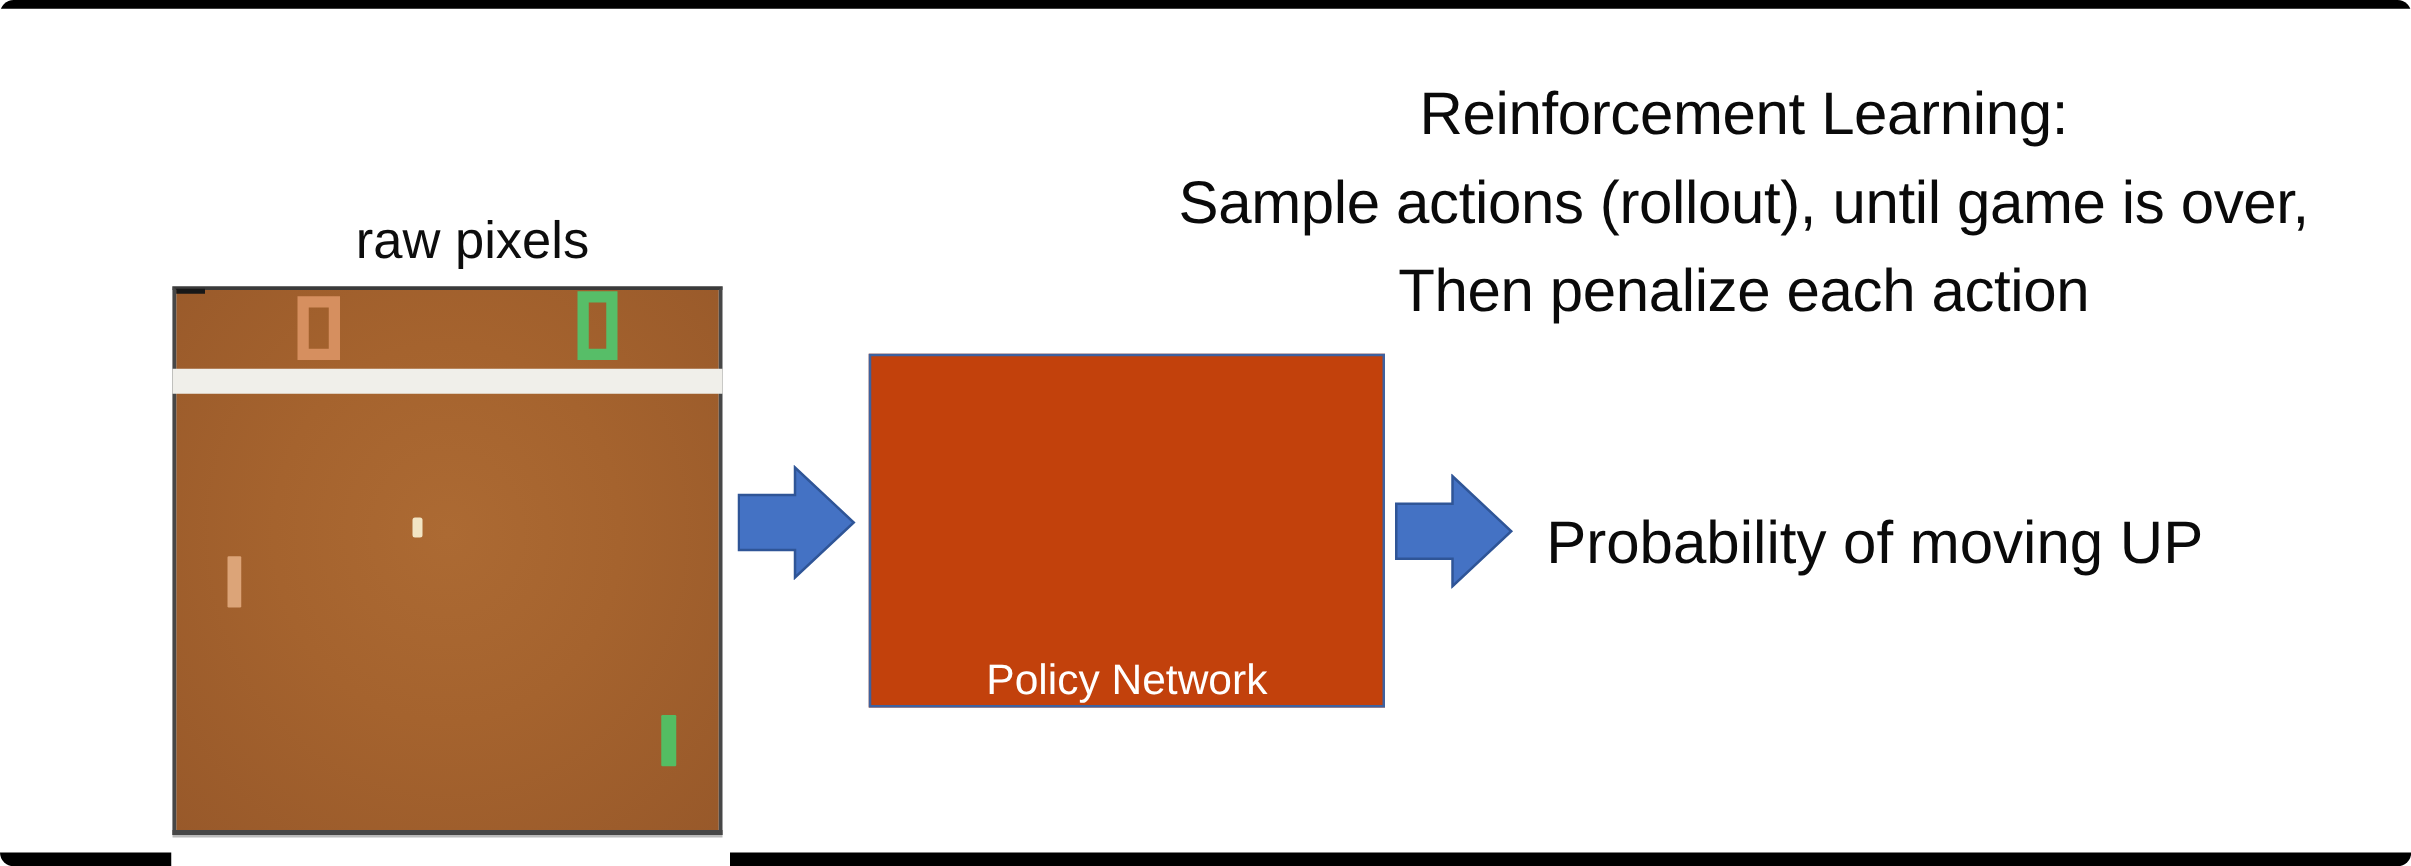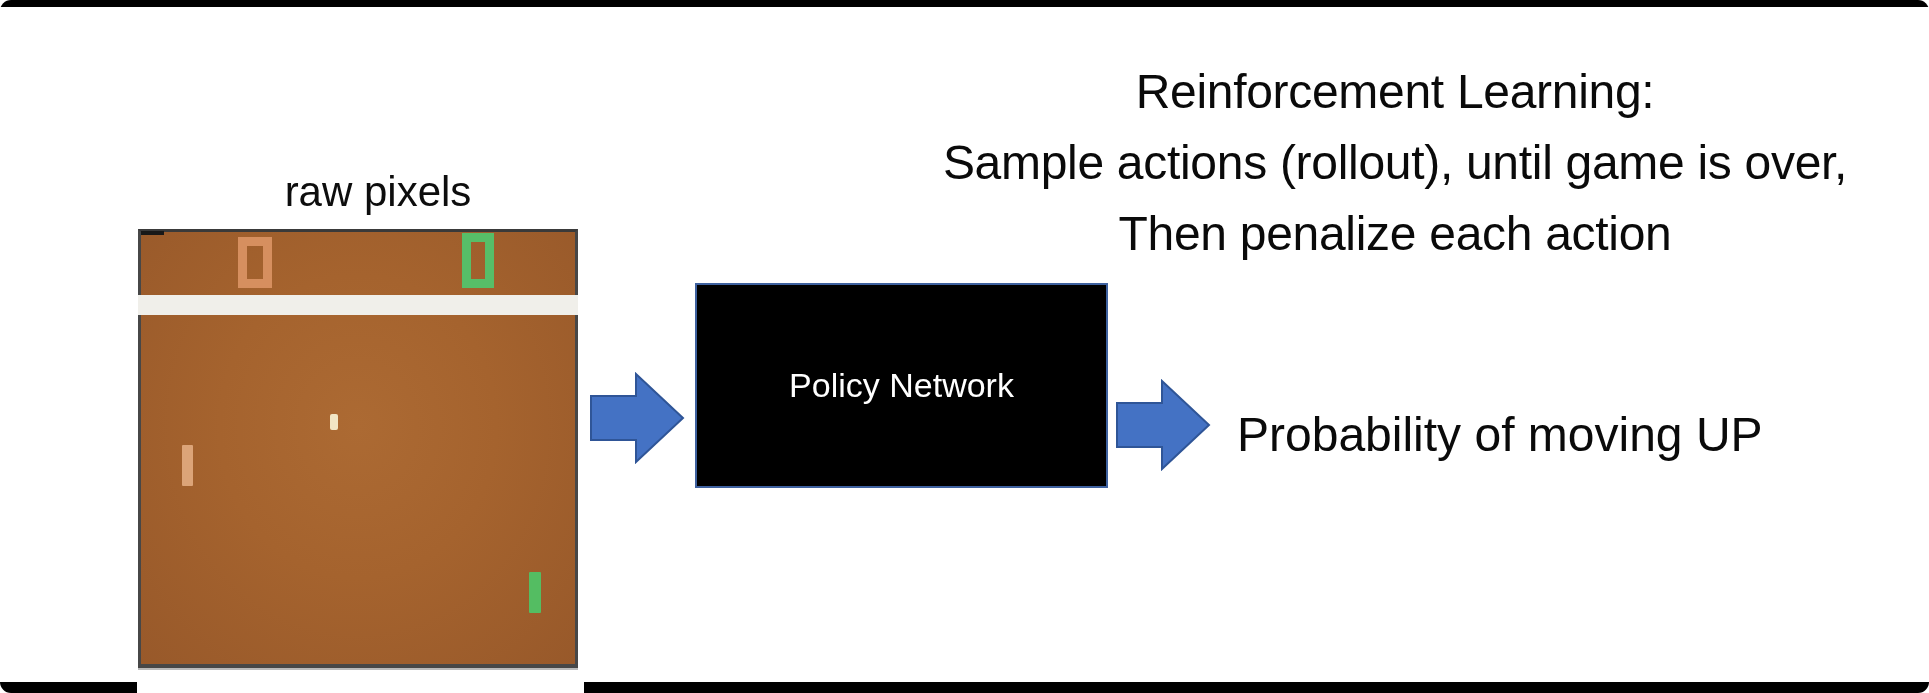--- a/index.html
+++ b/index.html
@@ -91,26 +91,26 @@
 
   .arrow { position: absolute; }
   .arrow-left  { left: 590px;  top: 372px; width: 95px; height: 92px; }
   .arrow-right { left: 1116px; top: 379px; width: 95px; height: 92px; }
 
   .policy-box {
     position: absolute;
     left: 695px;
     top: 283px;
     width: 413px;
-    height: 205px;
+    height: 283px;
     box-sizing: border-box;
-    background: #000000;
+    background: #c2410c;
     border: 2px solid #3e619f;
     display: flex;
-    align-items: center;
+    align-items: flex-end;
     justify-content: center;
     color: #ffffff;
     font-size: 34px;
   }
 
   .output-label {
     position: absolute;
     left: 1237px;
     top: 407px;
     font-size: 48px;

